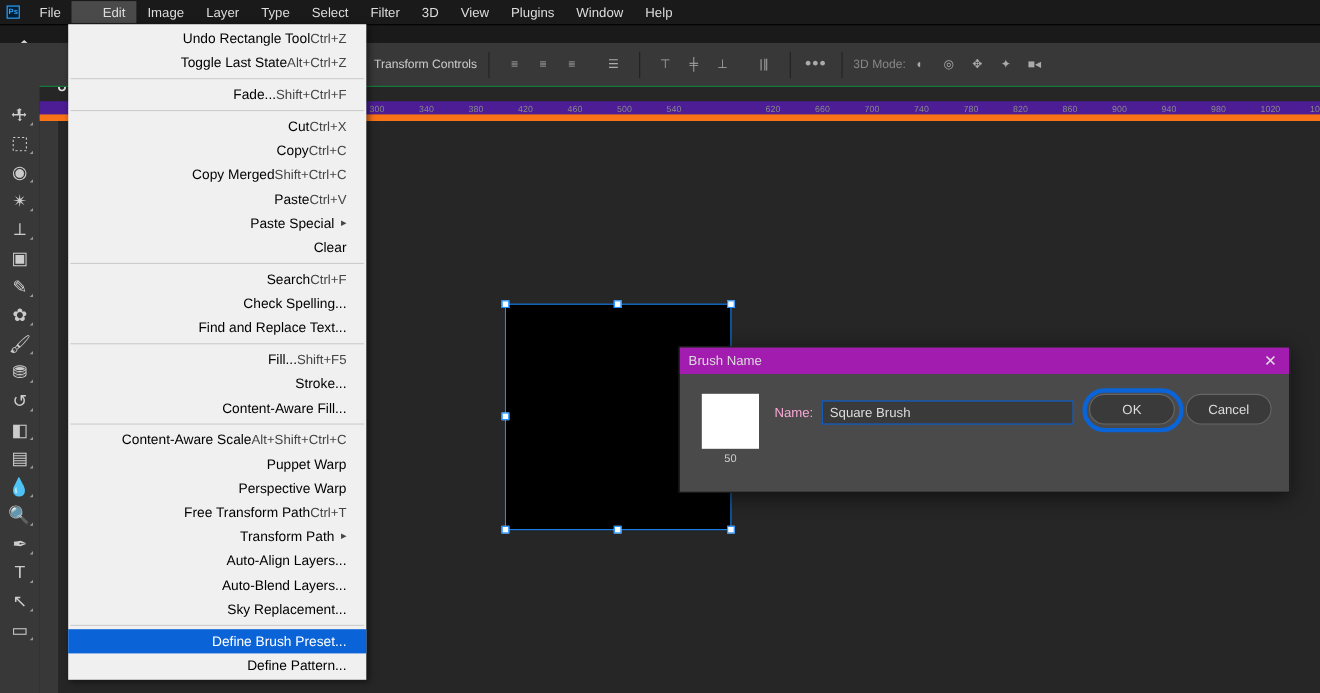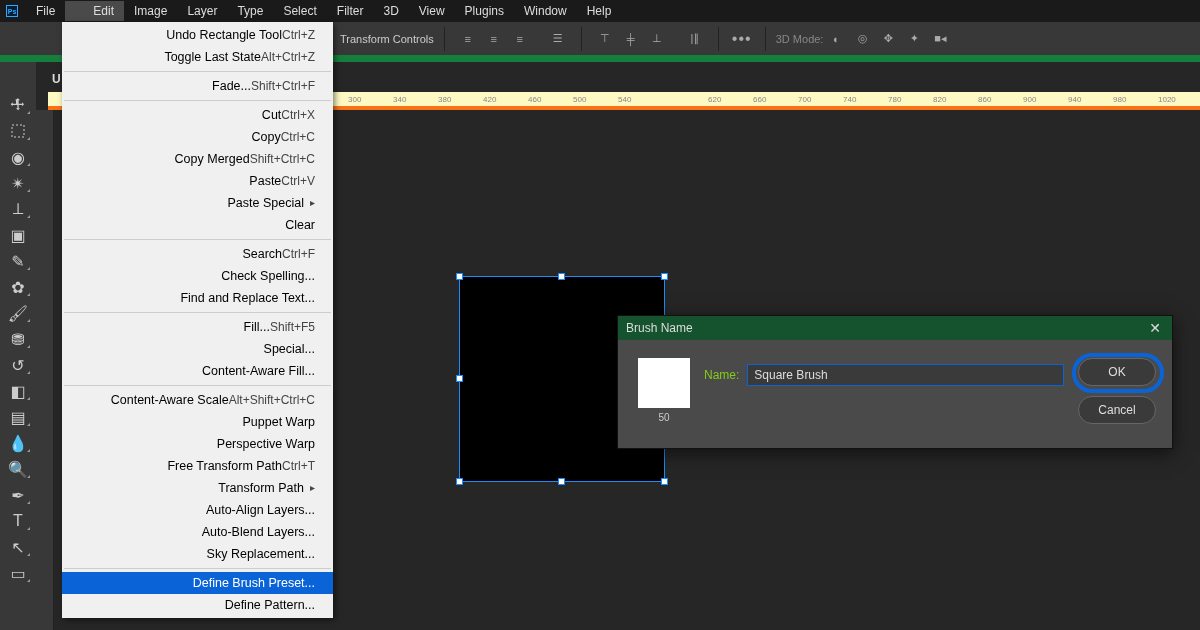--- a/index.html
+++ b/index.html
@@ -9,32 +9,32 @@
 .menubar { height: 22px; background: #1a1a1a; display: flex; align-items: center; padding: 0 6px; font-size: 12px; color: #ddd; }
 .ps-logo { width: 12px; height: 12px; background: #001e36; border: 1px solid #31a8ff; margin-right: 8px; display:flex;align-items:center;justify-content:center;font-size:7px;color:#31a8ff;font-weight:bold;}
 .menubar .mi { padding: 3px 10px; cursor: default; }
 .menubar .mi.active { background: #4a4a4a; padding-left: 28px; }
 
 
 .homebar { height: 40px; background: #1a1a1a; border-top:1px solid #000; display:flex; align-items:center; padding:0 8px;}
 .home-icon { width:28px; height:28px; display:flex; align-items:center; justify-content:center; color:#ddd; font-size:18px; }
 
 
-.options { height: 40px; background: #383838; display:flex; align-items:center; padding: 0 8px; font-size:11px; color:#ccc; border-bottom:7px solid #15803d;}
+.options { height: 40px; background: #383838; display:flex; align-items:center; padding: 0 8px; font-size:11px; color:#ccc; border-bottom:1px solid #15803d;margin-top:17px;}
 .options .sep { width:1px; height:24px; background:#222; margin:0 10px; }
 .opt-icn { width:22px; height:22px; display:flex; align-items:center; justify-content:center; color:#aaa; margin:0 2px; border-radius:2px;}
 .dots{font-size:16px; letter-spacing:1px;}
 
 
 .toolbar { position:absolute; left:0; top:62px; width:36px; bottom:0; background:#383838; padding-top:32px; display:flex; flex-direction:column; align-items:center; gap:4px;}
 .tool { width:28px; height:22px; display:flex; align-items:center; justify-content:center; color:#ccc; border-radius:2px; position:relative;}
 .tool .corner{position:absolute; right:2px; bottom:2px; width:0;height:0;border-left:3px solid transparent;border-bottom:3px solid #999;}
 
 
-.ruler-h { position:absolute; left:48px; right:0; top:92px; height:18px; background:#fef9c3; border-bottom:4px solid #f97316; font-size:8px; color:#888; overflow:hidden;}
+.ruler-h { position:absolute; left:36px; right:0; top:92px; height:18px; background:#4c1d95; border-bottom:6px solid #f97316; font-size:8px; color:#888; overflow:hidden;}
 .ruler-h .lbl{position:absolute; top:3px; font-size:8px;}
 .ruler-v { position:absolute; left:36px; top:110px; bottom:0; width:18px; background:#383838; border-right:1px solid #222;}
 
 
 .canvas-area{ position:absolute; left:54px; top:110px; right:0; bottom:0; background:#262626;}
 .selection{ position:absolute; left:405px; top:166px; width:206px; height:206px; border:1.5px solid #1a8cff; background:#000;}
 .handle{position:absolute; width:7px; height:7px; background:#fff; border:1px solid #1a8cff;}
 .handle.tl{left:-4px;top:-4px;} .handle.tr{right:-4px;top:-4px;}
 .handle.bl{left:-4px;bottom:-4px;} .handle.br{right:-4px;bottom:-4px;}
 .handle.tm{left:50%;top:-4px;margin-left:-4px;} .handle.bm{left:50%;bottom:-4px;margin-left:-4px;}
@@ -44,31 +44,31 @@
 .dropdown{ position:absolute; left:62px; top:22px; width:271px; background:#f0f0f0; color:#000; font-size:12.5px; box-shadow:2px 2px 6px rgba(0,0,0,.5); z-index:50; padding:2px 0; }
 .dropdown .row{ display:flex; align-items:center; padding:3px 18px 3px 22px; line-height:16px; }
 .dropdown .row.hover{ background:#0a64d8; color:#fff;}
 .dropdown .row .lab{ flex:1;text-align:right; }
 .dropdown .row .sc{ color:#444; font-size:12px; }
 .dropdown hr{ border:none; border-top:1px solid #ccc; margin:3px 2px; }
 .dropdown .sub::after{content:"▸"; font-size:10px; color:#444; margin-left:6px;}
 
 
 .dialog{ position:absolute; left:617px; top:315px; width:556px; background:#4a4a4a; border:1px solid #111; z-index:60; box-shadow:0 4px 18px rgba(0,0,0,.6);}
-.dialog .titlebar{ background:#14532d; color:#ddd; font-size:12px; padding:4px 8px; display:flex; align-items:center;}
+.dialog .titlebar{ background:#a21caf; color:#ddd; font-size:12px; padding:4px 8px; display:flex; align-items:center;}
 .dialog .titlebar .t{flex:1;}
 .dialog .close{ color:#ddd; font-size:14px; width:18px; text-align:center; cursor:default;}
 .dialog .body{ padding:18px 16px 24px 20px; display:flex; align-items:flex-start; gap:14px;}
 .preview{ width:52px; }
 .preview .sw{ width:52px; height:50px; background:#fff; }
 .preview .num{ text-align:center; font-size:10px; color:#ccc; margin-top:4px;}
 .dlg-form{ flex:1; display:flex; align-items:center; gap:8px; padding-top:6px;}
-.dlg-form label{font-size:12px; color:#84cc16;}
+.dlg-form label{font-size:12px; color:#f9a8d4;}
 .dlg-form input{ flex:1; background:#3a3a3a; border:1px solid #0a64d8; color:#ddd; font-size:12px; padding:3px 6px; outline:none;}
-.dlg-btns{ display:flex; flex-direction:column; gap:10px; }
+.dlg-btns{ display:flex; flex-direction:row; gap:10px; }
 .dlg-btn{ width:78px; height:28px; border-radius:14px; background:#3a3a3a; color:#ddd; font-size:12px; display:flex; align-items:center; justify-content:center; border:1px solid #666;}
 .dlg-btn.ok{ position:relative;}
 .ok-ring{ position:absolute; left:-7px; top:-6px; width:92px; height:40px; border:4px solid #0a64d8; border-radius:20px; pointer-events:none;}
 
 .tabtitle{ position:absolute; left:52px; top:72px; font-size:12px; color:#ddd; font-weight:bold;}
 </style>
 </head>
 <body>
 
 <div class="menubar">
@@ -238,21 +238,21 @@
     </div>
     <div class="row">
       <span class="lab">Find and Replace Text...</span>
     </div>
     <hr>
     <div class="row">
       <span class="lab">Fill...</span>
       <span class="sc">Shift+F5</span>
     </div>
     <div class="row">
-      <span class="lab">Special...</span>
+      <span class="lab">Stroke...</span>
     </div>
     <div class="row">
       <span class="lab">Content-Aware Fill...</span>
     </div>
     <hr>
     <div class="row">
       <span class="lab">Content-Aware Scale</span>
       <span class="sc">Alt+Shift+Ctrl+C</span>
     </div>
     <div class="row">

